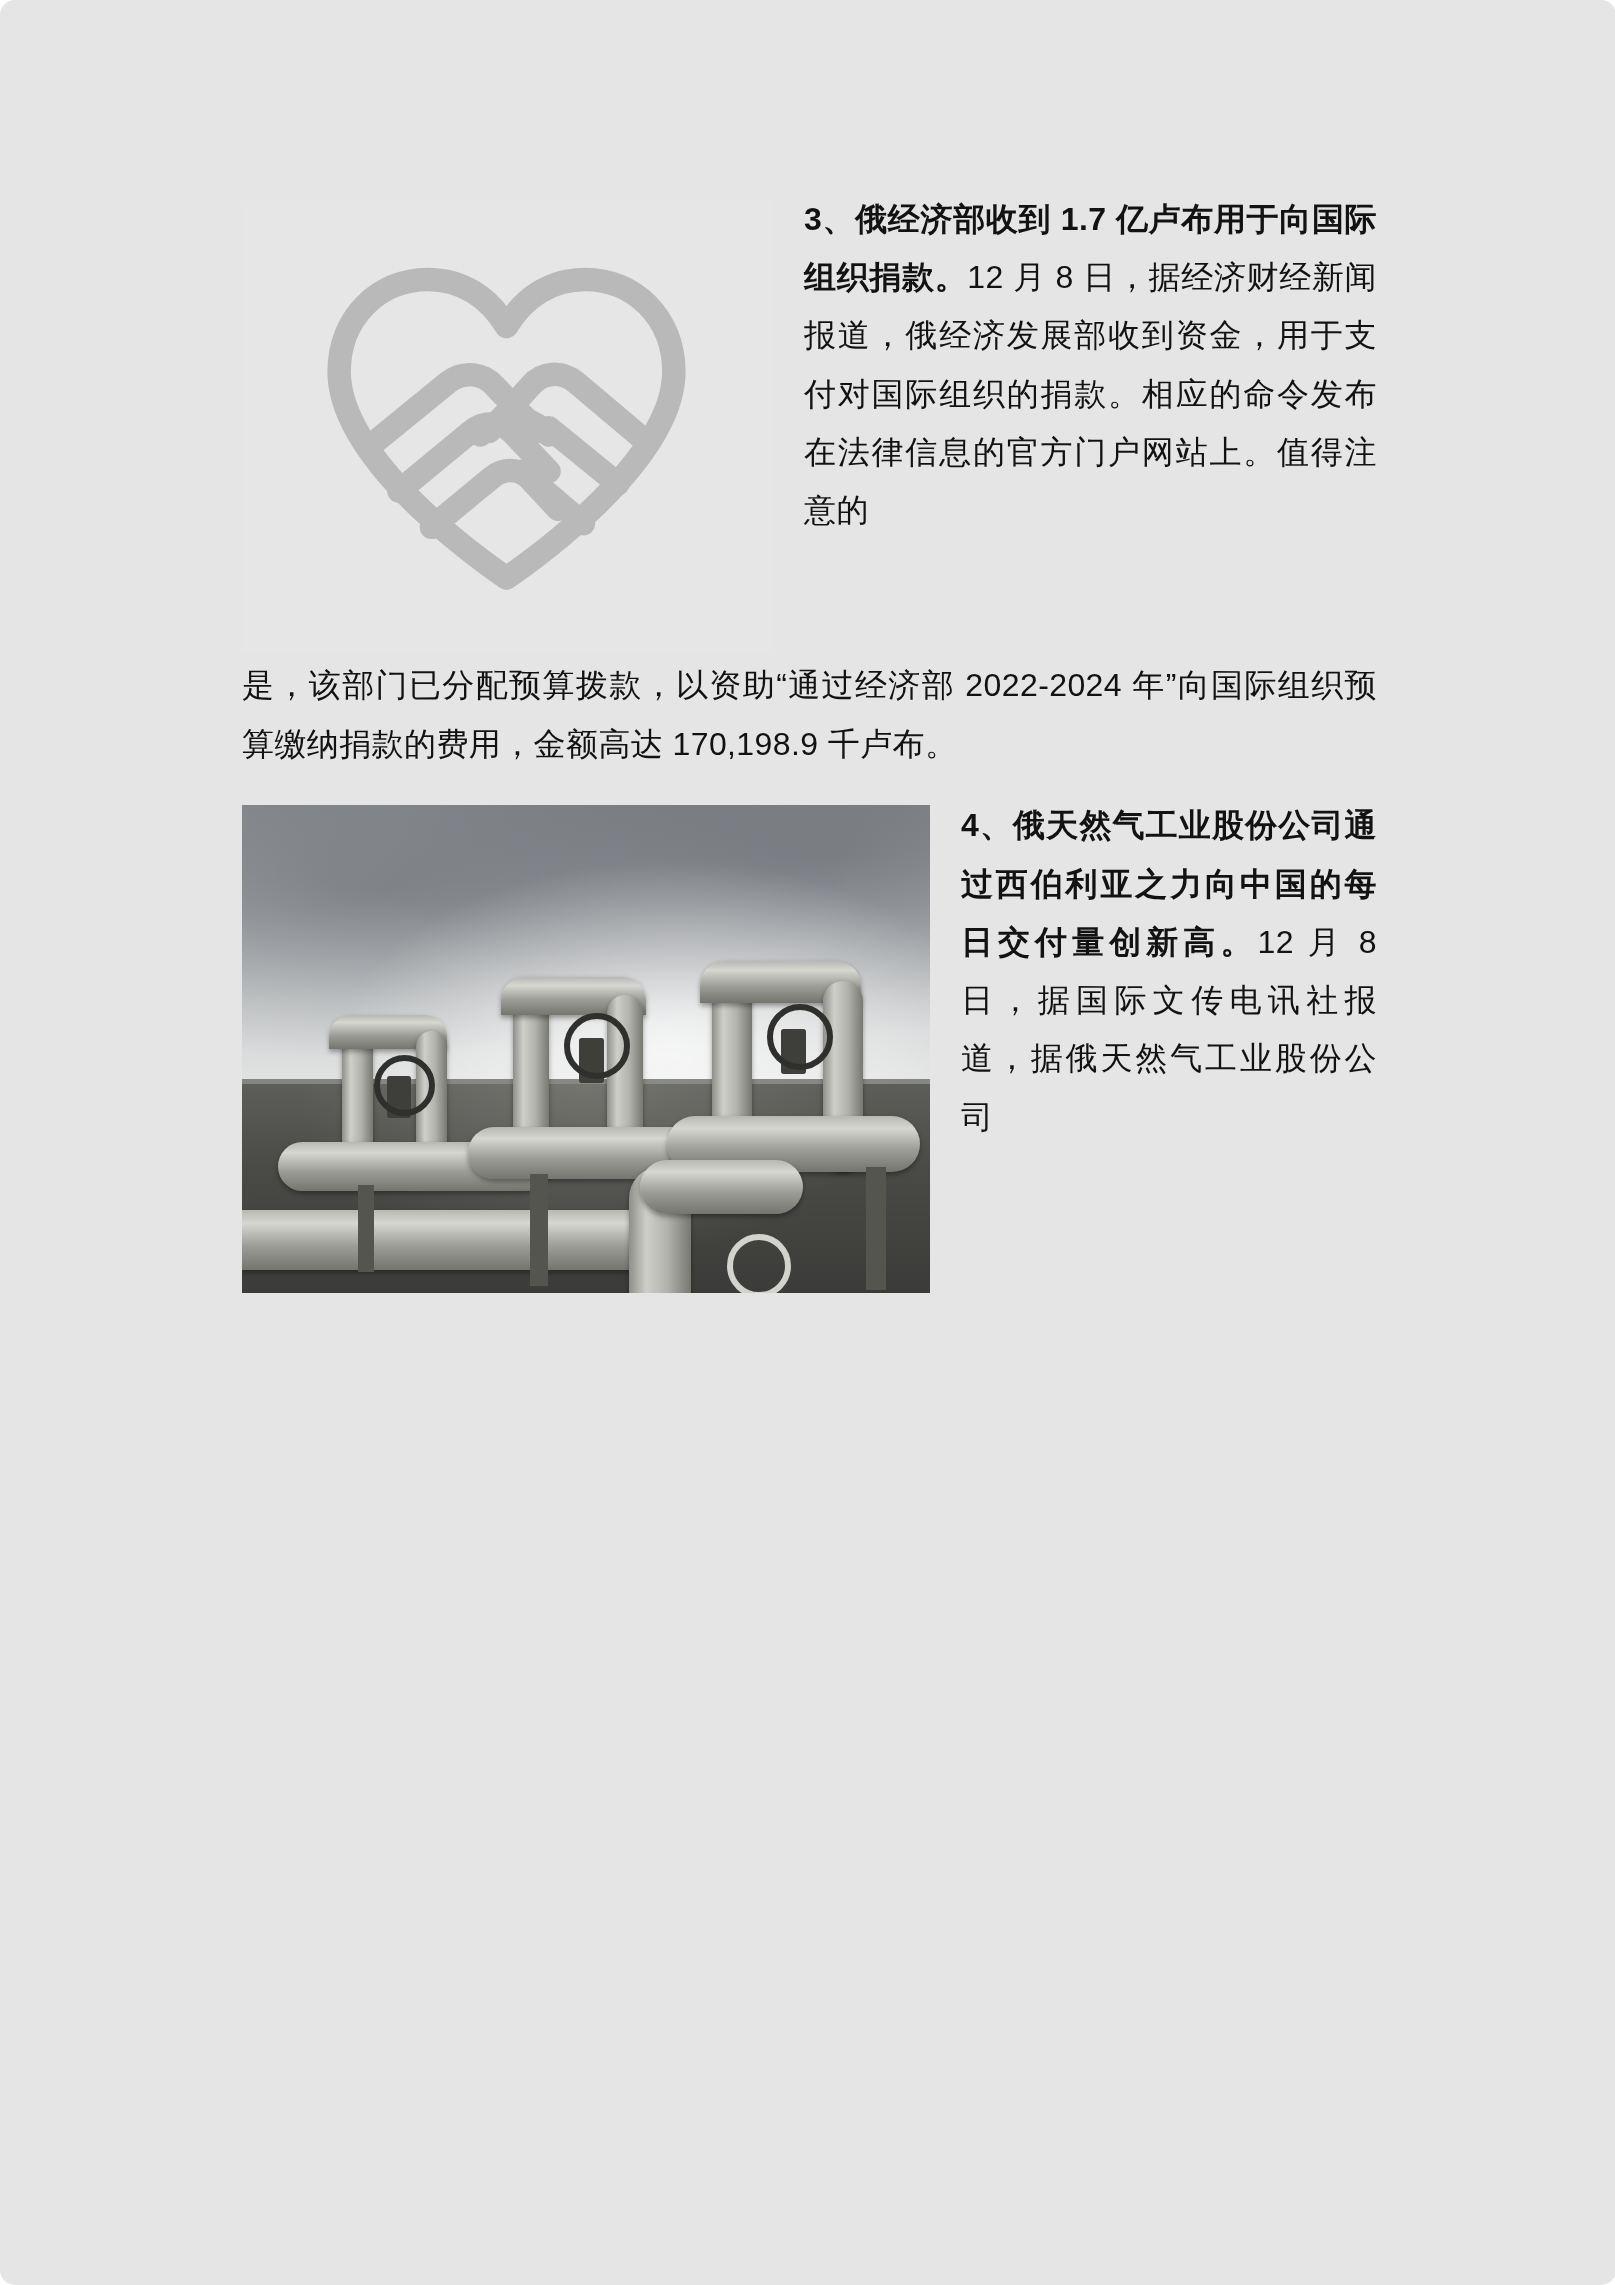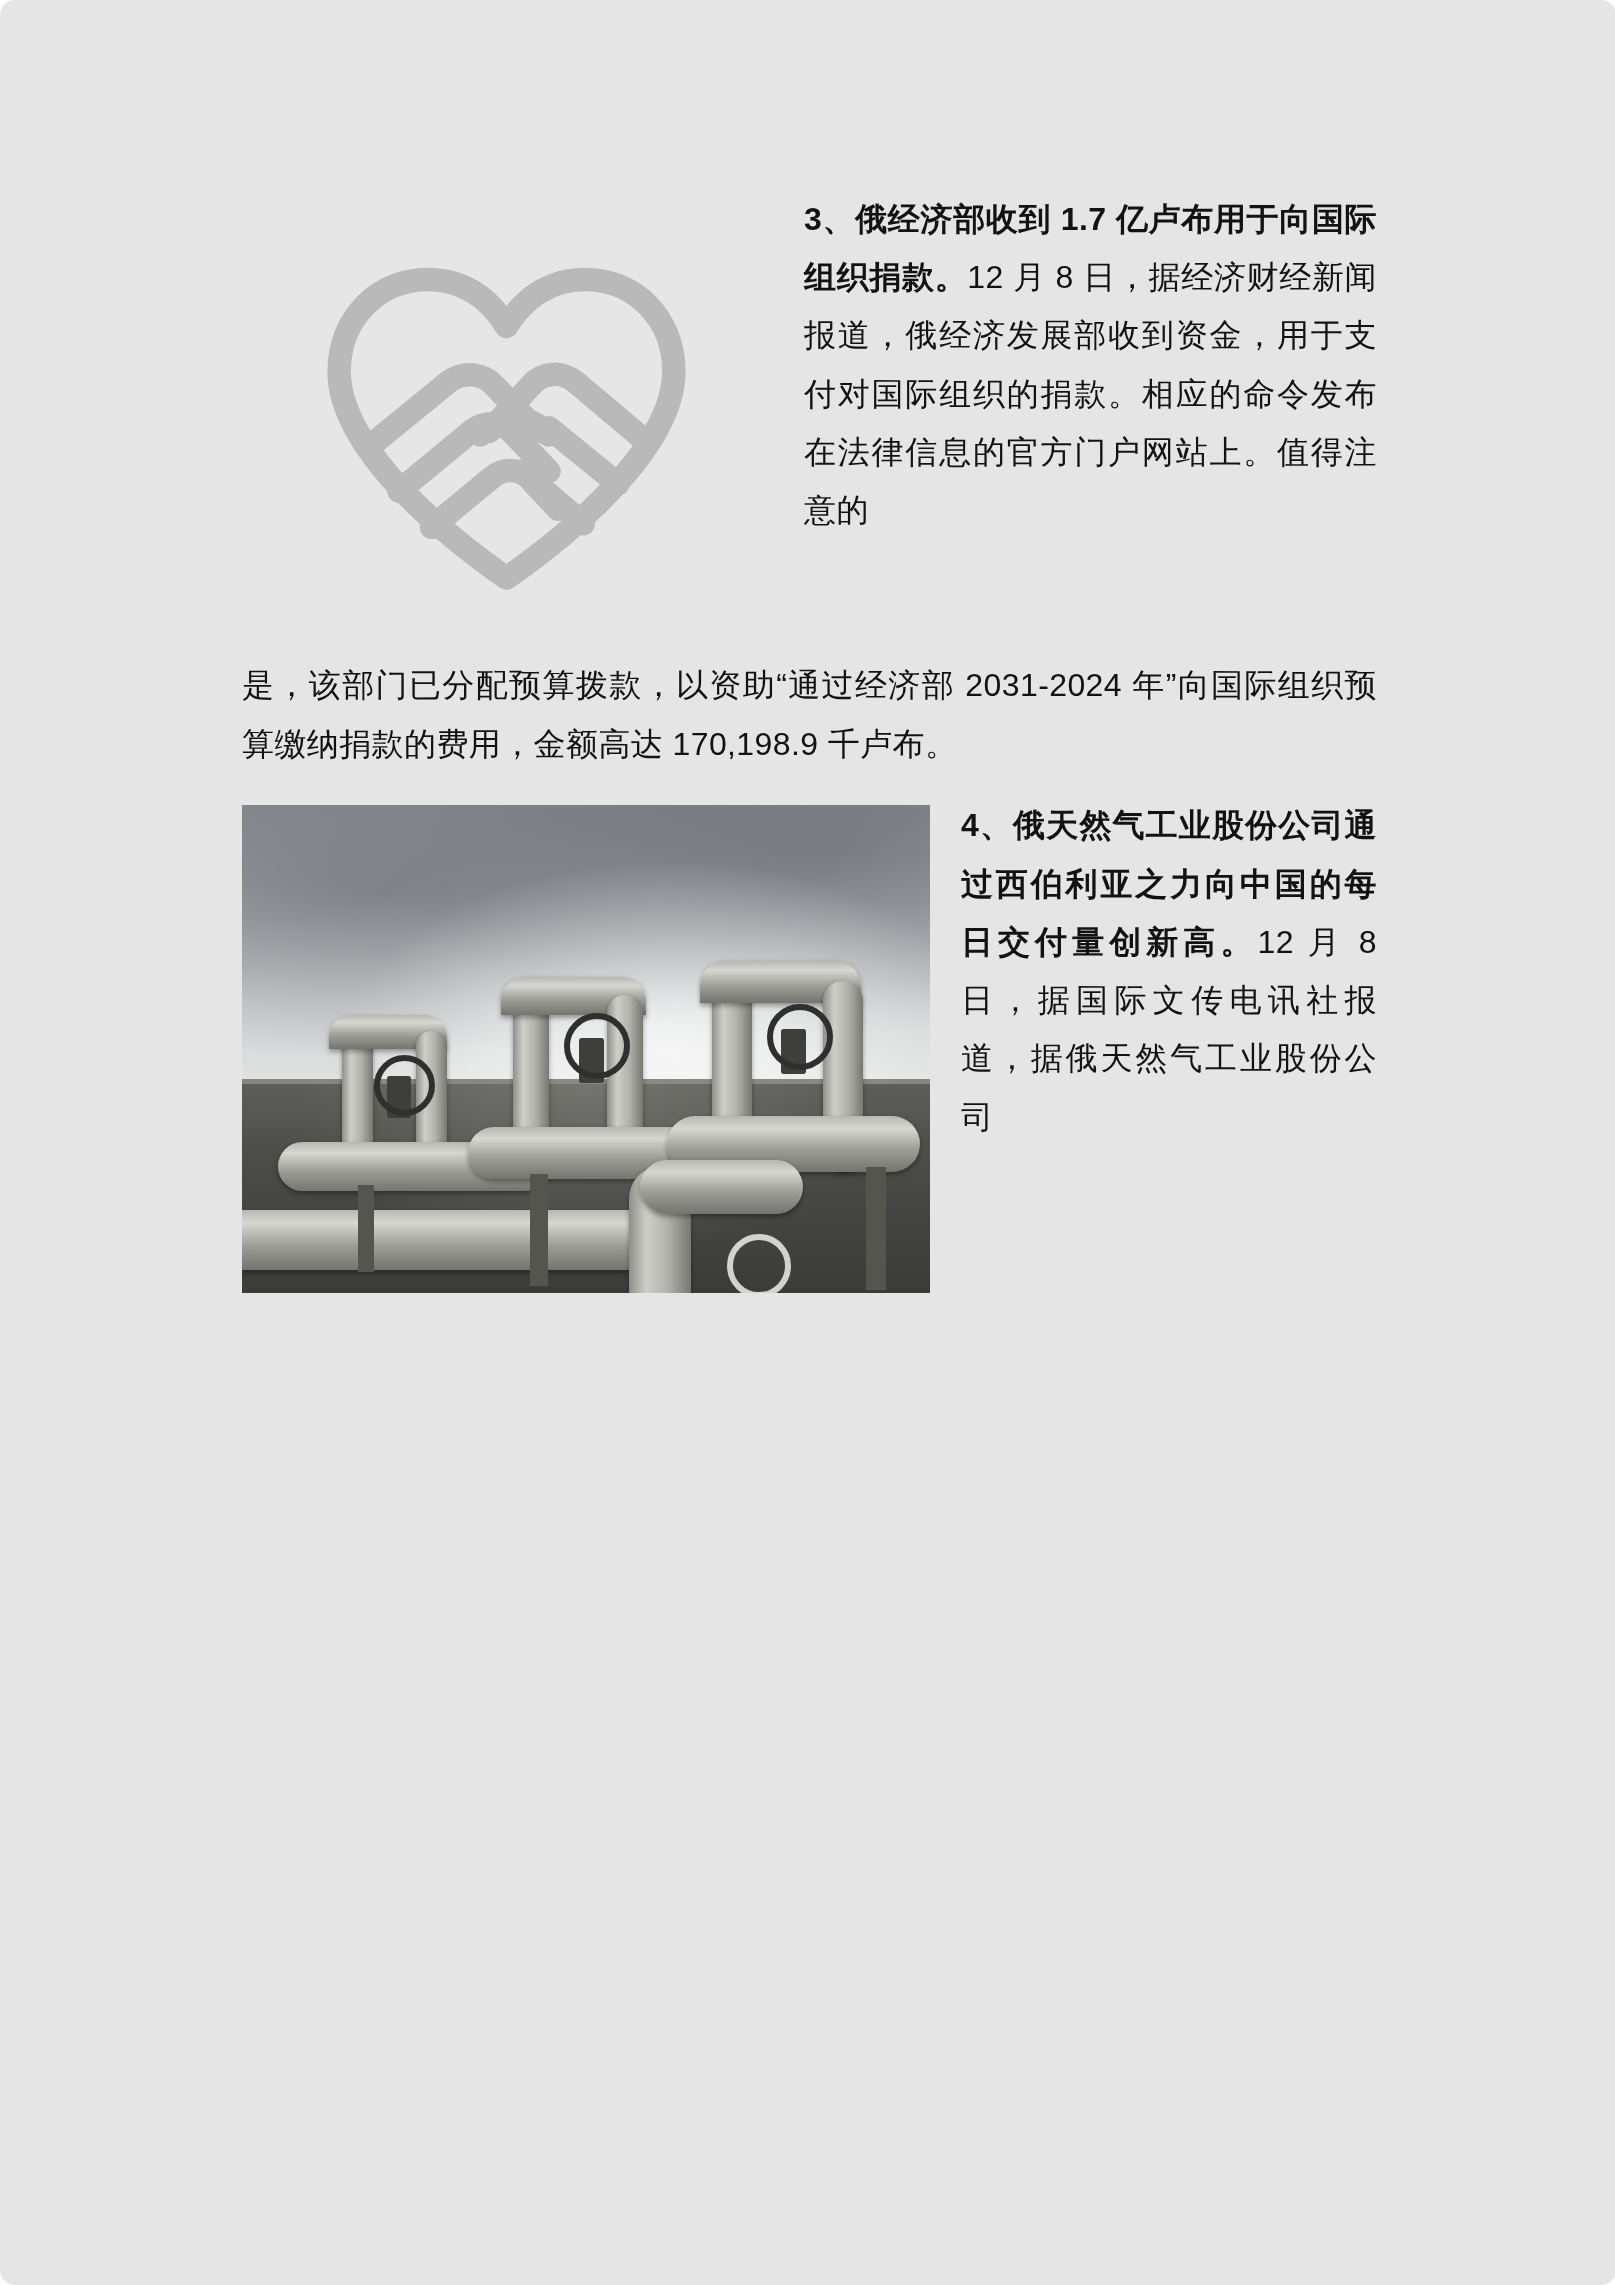--- a/index.html
+++ b/index.html
@@ -170,21 +170,21 @@
             <path d="M186 200 C210 176 240 176 262 200" fill="none" stroke="#b9b9b9" stroke-width="26" stroke-linecap="round"></path>
           </svg>
         </div>
       </div>
 
       <p class="para">
         <span class="bold">3、俄经济部收到 1.7 亿卢布用于向国际组织捐款。</span><span>12 月 8 日，据经济财经新闻报道，俄经济发展部收到资金，用于支付对国际组织的捐款。相应的命令发布在法律信息的官方门户网站上。值得注意的</span>
       </p>
     </div>
 
-    <p class="para">是，该部门已分配预算拨款，以资助“通过经济部 2031-2024 年”向国际组织预算缴纳捐款的费用，金额高达 170,198.9 千卢布。</p>
+    <p class="para">是，该部门已分配预算拨款，以资助“通过经济部 2022-2024 年”向国际组织预算缴纳捐款的费用，金额高达 170,198.9 千卢布。</p>
 
     <div class="gap-1"></div>
 
     <div class="section clearfix">
 
       <div class="float-figure pipes">
         <div class="photo">
           <div class="sky"></div>
           <div class="horizon"></div>
           <div class="ground"></div>

